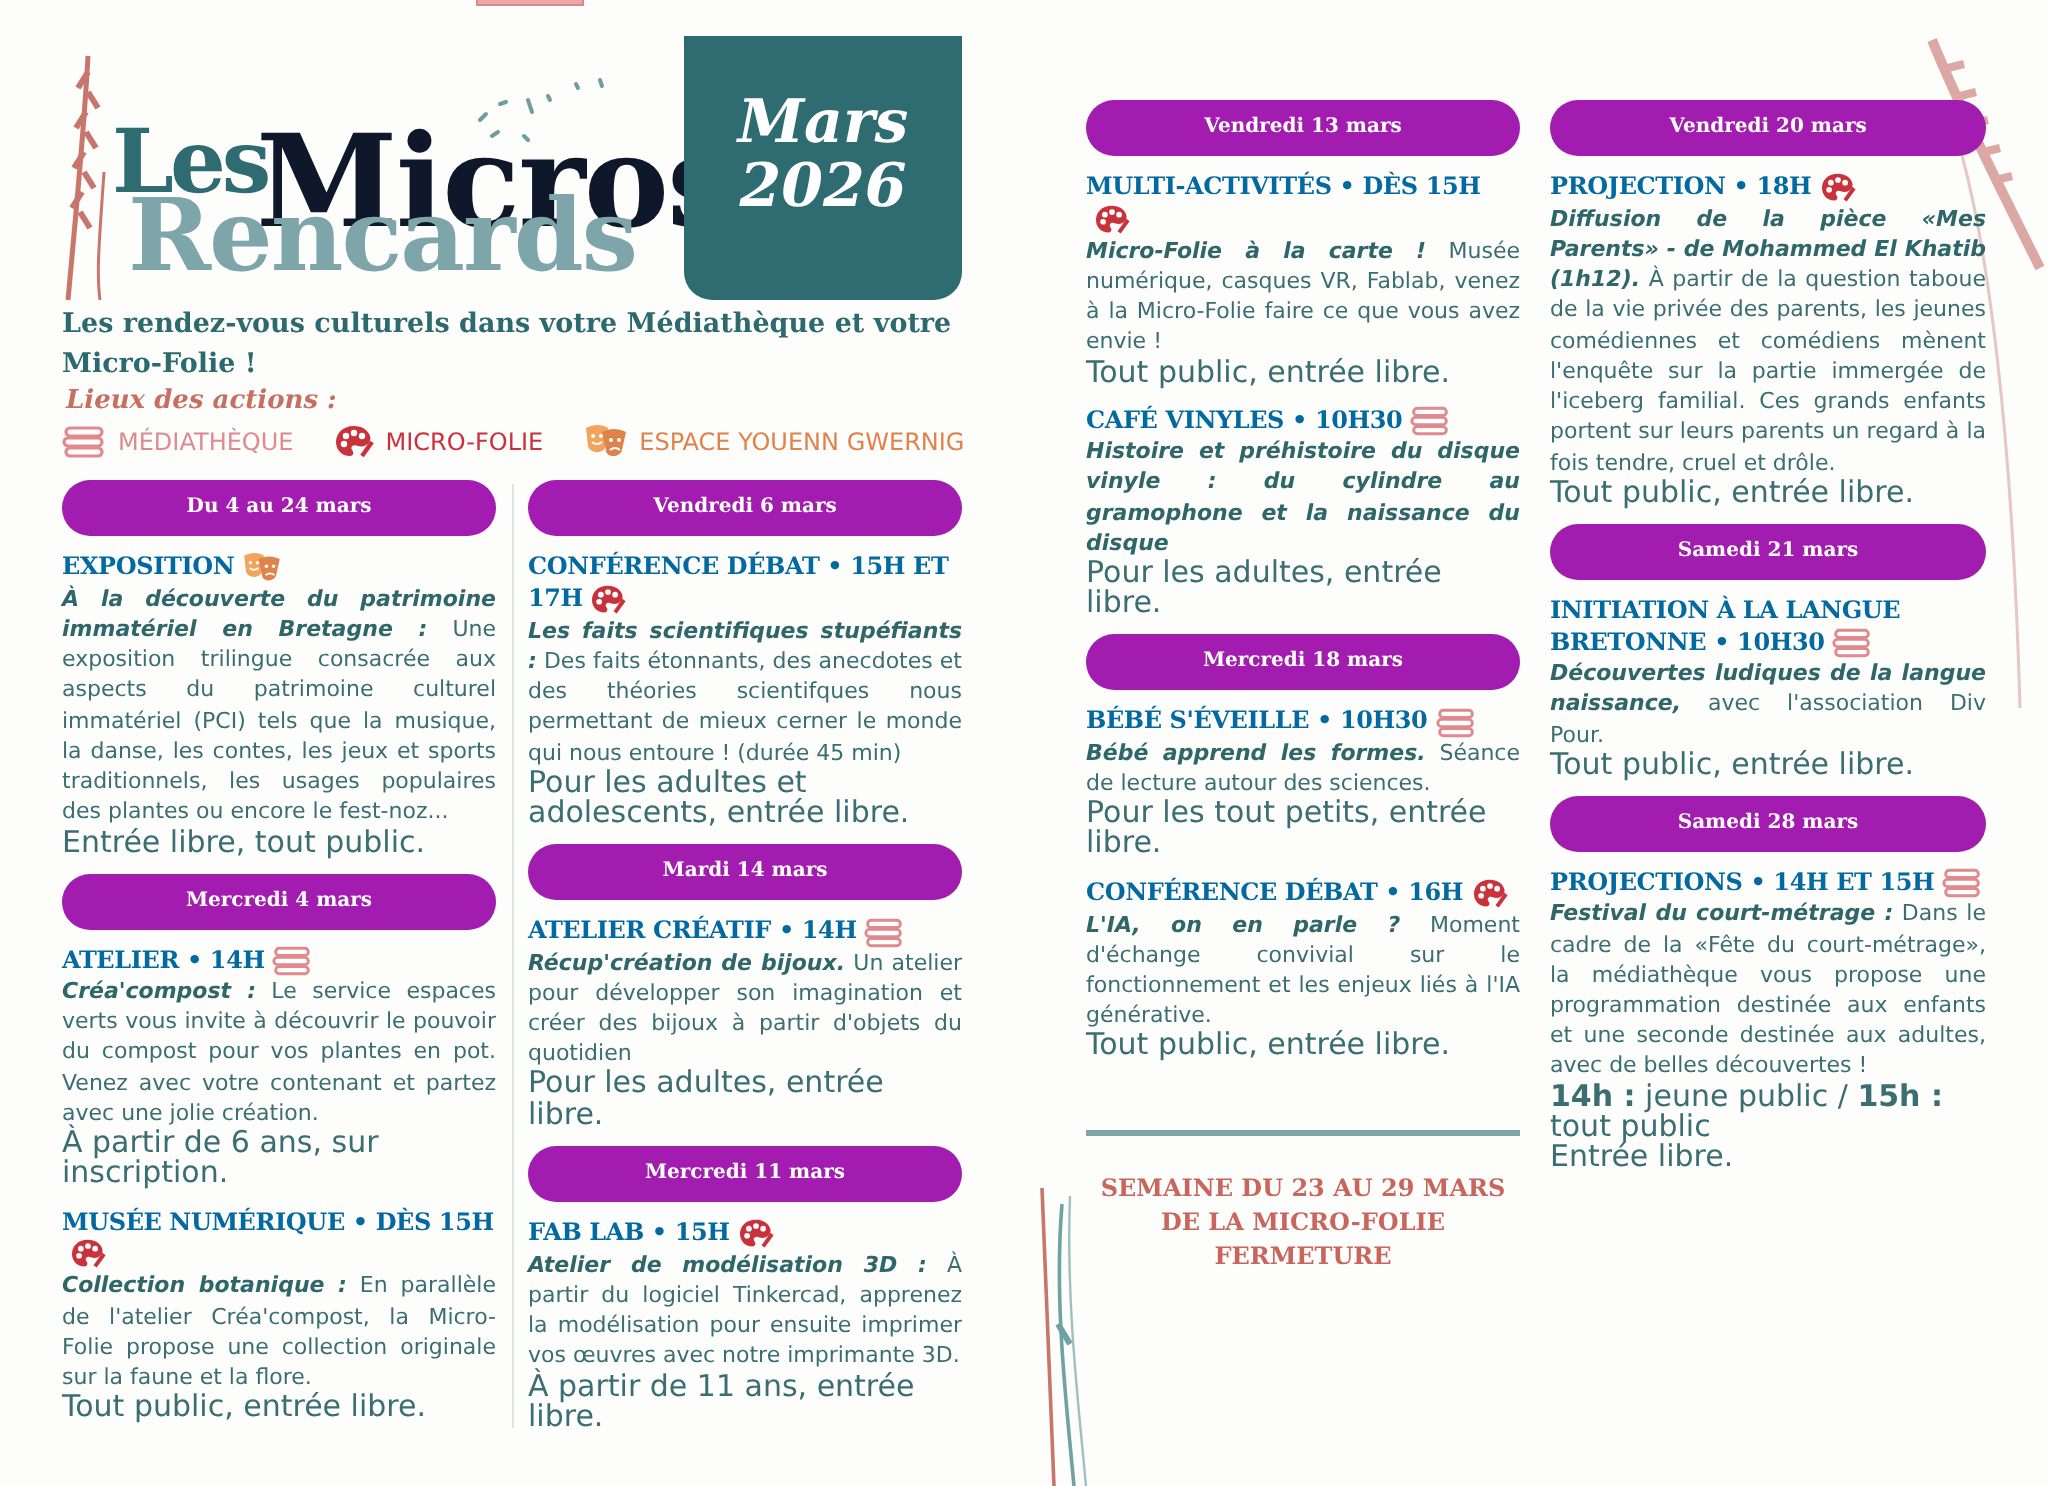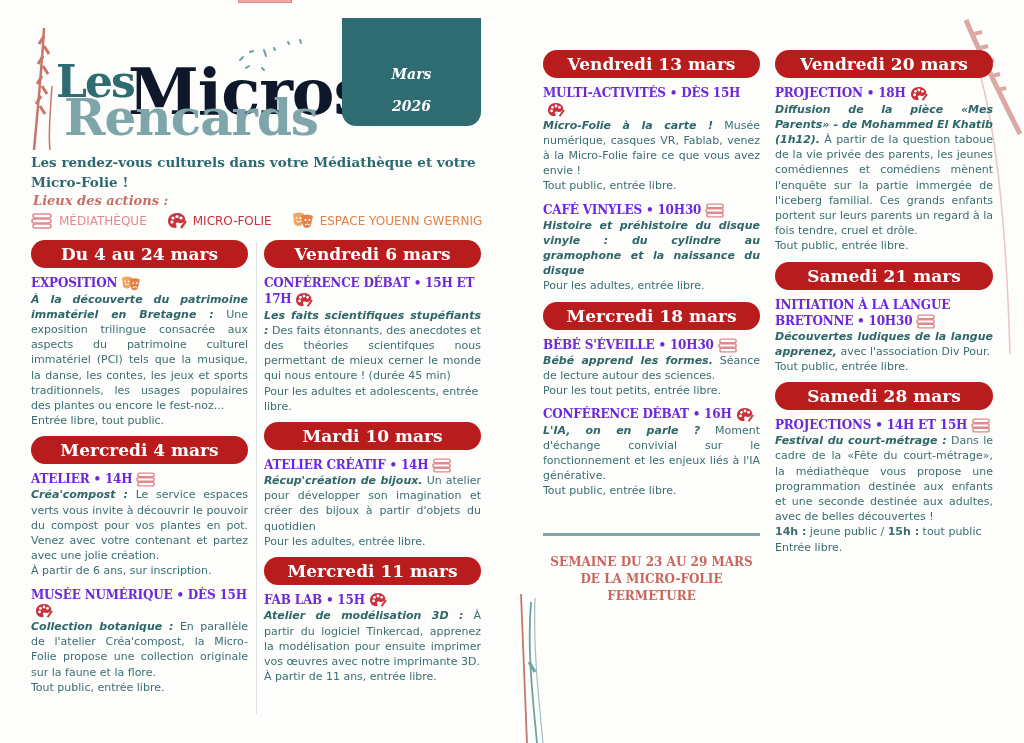--- a/index.html
+++ b/index.html
@@ -14,21 +14,21 @@
   
   .logo-les { left: 56px; top: 56px; font-family: "DejaVu Serif", serif; font-weight: bold; font-size: 44px; color: #2e6c71; letter-spacing: -2px; }
   .logo-micros { left: 128px; top: 60px; font-family: "DejaVu Serif", serif; font-weight: bold; font-size: 64px; color: #0f172a; letter-spacing: -1px; line-height: 1; }
   .logo-rencards { left: 64px; top: 93px; font-family: "DejaVu Serif", serif; font-weight: bold; font-size: 50px; color: #7ea6aa; letter-spacing: -1px; line-height: 1; }
 
   .wheat-left { left: 30px; top: 26px; width: 36px; height: 126px; }
   .wheat-right { left: 960px; top: 14px; width: 64px; height: 340px; }
   .wheat-mid { left: 515px; top: 590px; width: 40px; height: 153px; }
   .seeds { left: 238px; top: 38px; width: 80px; height: 40px; }
 
-  .date-badge { left: 342px; top: 18px; width: 139px; height: 108px; background: #2f6c72; border-radius: 0 0 14px 14px; color: #fff; text-align: center; font-family: "DejaVu Serif", serif; font-style: italic; font-weight: bold; font-size: 14px; line-height: 32px; padding-top: 40px; }
+  .date-badge { left: 342px; top: 18px; width: 139px; height: 132px; background: #2f6c72; border-radius: 0 0 14px 14px; color: #fff; text-align: center; font-family: "DejaVu Serif", serif; font-style: italic; font-weight: bold; font-size: 30px; line-height: 32px; padding-top: 28px; }
 
   .subtitle { left: 31px; top: 152px; width: 460px; font-family: "DejaVu Serif", serif; font-weight: bold; font-size: 13.5px; line-height: 20px; color: #2d6a6f; }
   .lieux-label { left: 33px; top: 193px; font-family: "DejaVu Serif", serif; font-style: italic; font-weight: bold; font-size: 13px; color: #c86f63; }
 
   .legend { left: 31px; top: 212px; display: flex; align-items: center; gap: 20px; font-size: 12px; }
   .legend-item { display: flex; align-items: center; gap: 6px; }
   .legend-item .lbl-med { color: #e08a8e; }
   .legend-item .lbl-mf { color: #c9313b; }
   .legend-item .lbl-esp { color: #e0834a; }
 
@@ -38,27 +38,27 @@
 
   
   .col { position: absolute; }
   .col1 { left: 31px; top: 240px; width: 217px; }
   .col2 { left: 264px; top: 240px; width: 217px; }
   .col3 { left: 543px; top: 50px; width: 217px; }
   .col4 { left: 775px; top: 50px; width: 218px; }
 
   .vdivider { left: 256px; top: 242px; width: 1px; height: 472px; background: #dfe5e5; }
 
-  .pill { background: #b91c1c; color: #fff; border-radius: 14px; height: 28px; line-height: 28px; text-align: center; font-family: "DejaVu Serif", serif; font-weight: bold; font-size: 17px; margin-bottom: 7px; }
-
-  .ev-title { font-family: "DejaVu Serif", serif; font-weight: bold; font-size: 12px; line-height: 16px; color: #6d28d9; text-transform: uppercase; letter-spacing: -0.2px; }
+  .pill { background: #a21caf; color: #fff; border-radius: 14px; height: 28px; line-height: 28px; text-align: center; font-family: "DejaVu Serif", serif; font-weight: bold; font-size: 10px; margin-bottom: 7px; }
+
+  .ev-title { font-family: "DejaVu Serif", serif; font-weight: bold; font-size: 12px; line-height: 16px; color: #0369a1; text-transform: uppercase; letter-spacing: -0.2px; }
   .ev-title .ico { margin-left: 4px; }
   .ev-body { font-size: 11px; line-height: 15.2px; color: #3b6e72; text-align: justify; hyphens: manual; }
   .ev-body .lead { font-style: italic; font-weight: bold; color: #2e6669; }
-  .ev-foot { font-size: 11px; line-height: 15.2px; color: #3b6e72; }
+  .ev-foot { font-size: 15px; line-height: 15.2px; color: #3b6e72; }
   .event { margin-bottom: 8px; }
 
   .hr { height: 3px; background: #7ea4a6; margin: 34px 0 18px 0; }
   .closure { text-align: center; font-family: "DejaVu Serif", serif; font-weight: bold; font-size: 12px; line-height: 17px; color: #c8665d; }
 </style>
 </head>
 <body>
 
 <div class="abs top-mark"></div>
 
@@ -199,21 +199,21 @@
             <path d="M10 1 C 4 1 1 5 1 9 C 1 13 4 16 8 16 C 10 16 10 14 9 13 C 8 11 10 10 12 11 C 16 12 19 9 18 6 C 17 3 14 1 10 1Z" fill="#c9313b"></path>
             <circle cx="6" cy="6" r="1.6" fill="#fff"></circle>
             <circle cx="10" cy="4.5" r="1.6" fill="#fff"></circle>
             <circle cx="14" cy="6" r="1.6" fill="#fff"></circle>
             <circle cx="5" cy="10" r="1.6" fill="#fff"></circle>
             <path d="M14 16 L19 9" stroke="#c9313b" stroke-width="2.2"></path>
           </svg></span></div>
       <div class="ev-body"><span class="lead">Les faits scientifiques stupéfiants :</span><span> Des faits étonnants, des anecdotes et des théories scientifques nous permettant de mieux cerner le monde qui nous entoure ! (durée 45 min)</span></div>
       <div class="ev-foot">Pour les adultes et adolescents, entrée libre.</div>
     </div>
-    <div class="pill">Mardi 10 mars</div>
+    <div class="pill">Mardi 14 mars</div>
     <div class="event">
       <div class="ev-title"><span>ATELIER CRÉATIF • 14H</span><span class="ico"><svg width="20" height="15" viewBox="0 0 22 16">
             <g fill="none" stroke="#e08a8e" stroke-width="1.6">
               <rect x="2" y="1" width="18" height="4" rx="2"></rect>
               <rect x="1" y="6" width="19" height="4" rx="2"></rect>
               <rect x="2" y="11" width="18" height="4" rx="2"></rect>
             </g>
           </svg></span></div>
       <div class="ev-body"><span class="lead">Récup'création de bijoux.</span><span> Un atelier pour développer son imagination et créer des bijoux à partir d'objets du quotidien</span></div>
       <div class="ev-foot">Pour les adultes, entrée libre.</div>
@@ -304,21 +304,21 @@
     </div>
     <div class="pill">Samedi 21 mars</div>
     <div class="event">
       <div class="ev-title"><span>INITIATION À LA LANGUE BRETONNE • 10H30</span><span class="ico"><svg width="20" height="15" viewBox="0 0 22 16">
             <g fill="none" stroke="#e08a8e" stroke-width="1.6">
               <rect x="2" y="1" width="18" height="4" rx="2"></rect>
               <rect x="1" y="6" width="19" height="4" rx="2"></rect>
               <rect x="2" y="11" width="18" height="4" rx="2"></rect>
             </g>
           </svg></span></div>
-      <div class="ev-body"><span class="lead">Découvertes ludiques de la langue apprenez,</span><span> avec l'association Div Pour.</span></div>
+      <div class="ev-body"><span class="lead">Découvertes ludiques de la langue naissance,</span><span> avec l'association Div Pour.</span></div>
       <div class="ev-foot">Tout public, entrée libre.</div>
     </div>
     <div class="pill">Samedi 28 mars</div>
     <div class="event">
       <div class="ev-title"><span>PROJECTIONS • 14H ET 15H</span><span class="ico"><svg width="20" height="15" viewBox="0 0 22 16">
             <g fill="none" stroke="#e08a8e" stroke-width="1.6">
               <rect x="2" y="1" width="18" height="4" rx="2"></rect>
               <rect x="1" y="6" width="19" height="4" rx="2"></rect>
               <rect x="2" y="11" width="18" height="4" rx="2"></rect>
             </g>

